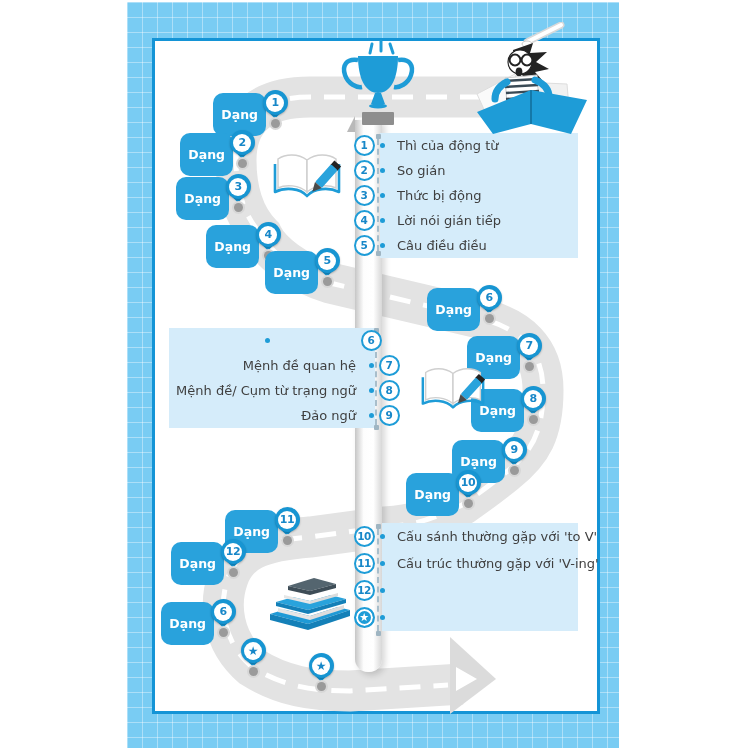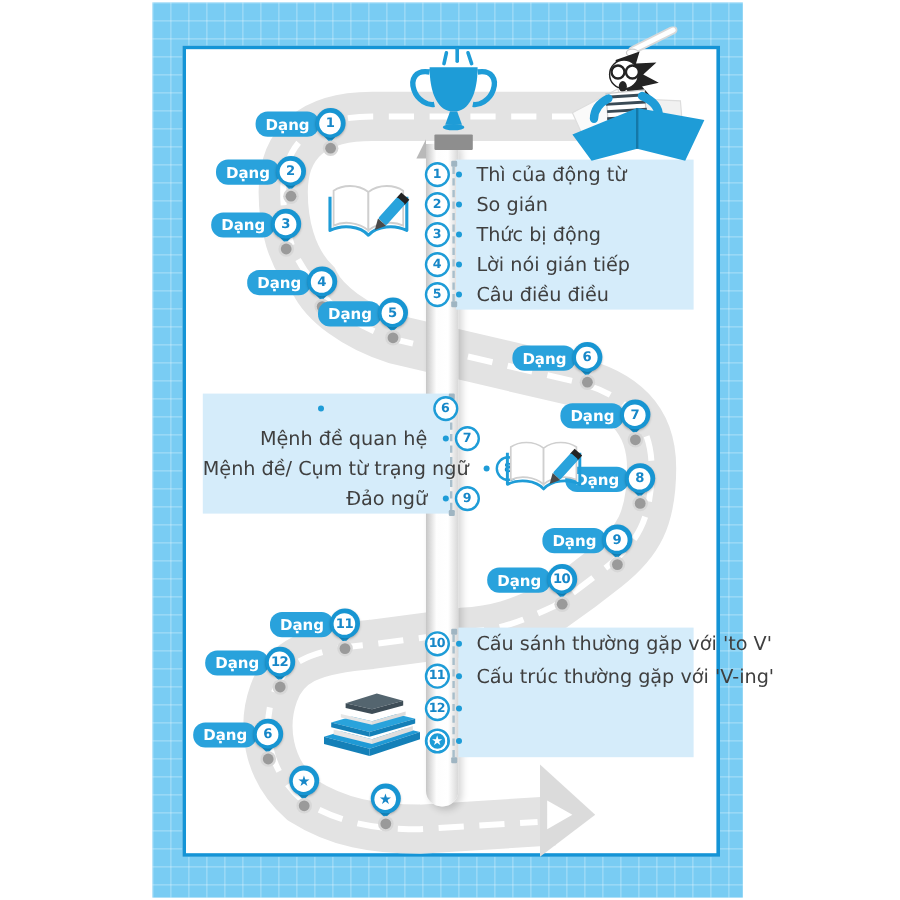--- a/index.html
+++ b/index.html
@@ -60,21 +60,21 @@
   .tl3{left:352px;top:523px;width:226px;height:108px;}
   .num-circle{
     width:17px;height:17px;border:2px solid #1E9CD7;border-radius:50%;background:#fff;
     color:#1787C8;font-weight:bold;font-size:10.5px;line-height:17px;text-align:center;
     justify-self:center;letter-spacing:-0.5px;
   }
   .toc-row.star .num-circle{
     background:#1E9CD7;color:#fff;box-shadow:inset 0 0 0 2px #fff;font-size:11px;
   }
   .bullet{width:5px;height:5px;border-radius:50%;background:#1E9CD7;justify-self:center;}
-  .toc-text{font-size:16px;color:#3F3F3F;white-space:nowrap;}
+  .toc-text{font-size:13px;color:#3F3F3F;white-space:nowrap;}
   .toc-right .toc-text{padding-left:9px;text-align:left;}
   .toc-left  .toc-text{padding-right:9px;text-align:right;}
   
   .pin{position:absolute;width:0;height:0;z-index:6;}
   .pin-anchor{
     position:absolute;left:-4.5px;top:-4.5px;width:9px;height:9px;border-radius:50%;
     background:#9A9A9A;box-shadow:0 0 0 2px #D7D7D7;
   }
   .pin-tail{
     position:absolute;left:-4px;top:-14px;width:8px;height:8px;background:#1795D2;
@@ -85,21 +85,21 @@
     background:#1795D2;display:flex;align-items:center;justify-content:center;
     box-shadow:0 1px 2px rgba(0,0,0,.25);
   }
   .pin-num{
     width:18px;height:18px;border-radius:50%;background:#fff;color:#1787C8;
     font-weight:bold;font-size:11px;line-height:18px;text-align:center;letter-spacing:-0.5px;
   }
   .pin-label{
     position:absolute;right:9px;top:-30px;height:19px;line-height:19px;
     background:#29A2DC;color:#fff;font-weight:bold;font-size:12.5px;
-    border-radius:10px;padding:1px 8px;white-space:nowrap;
+    border-radius:10px;padding:12px 8px;white-space:nowrap;
   }
   .star-pin .pin-num{font-size:12px;}
   
   .icon-abs{position:absolute;z-index:6;}
 </style>
 </head>
 <body>
 
 <div class="frame"></div>
 

